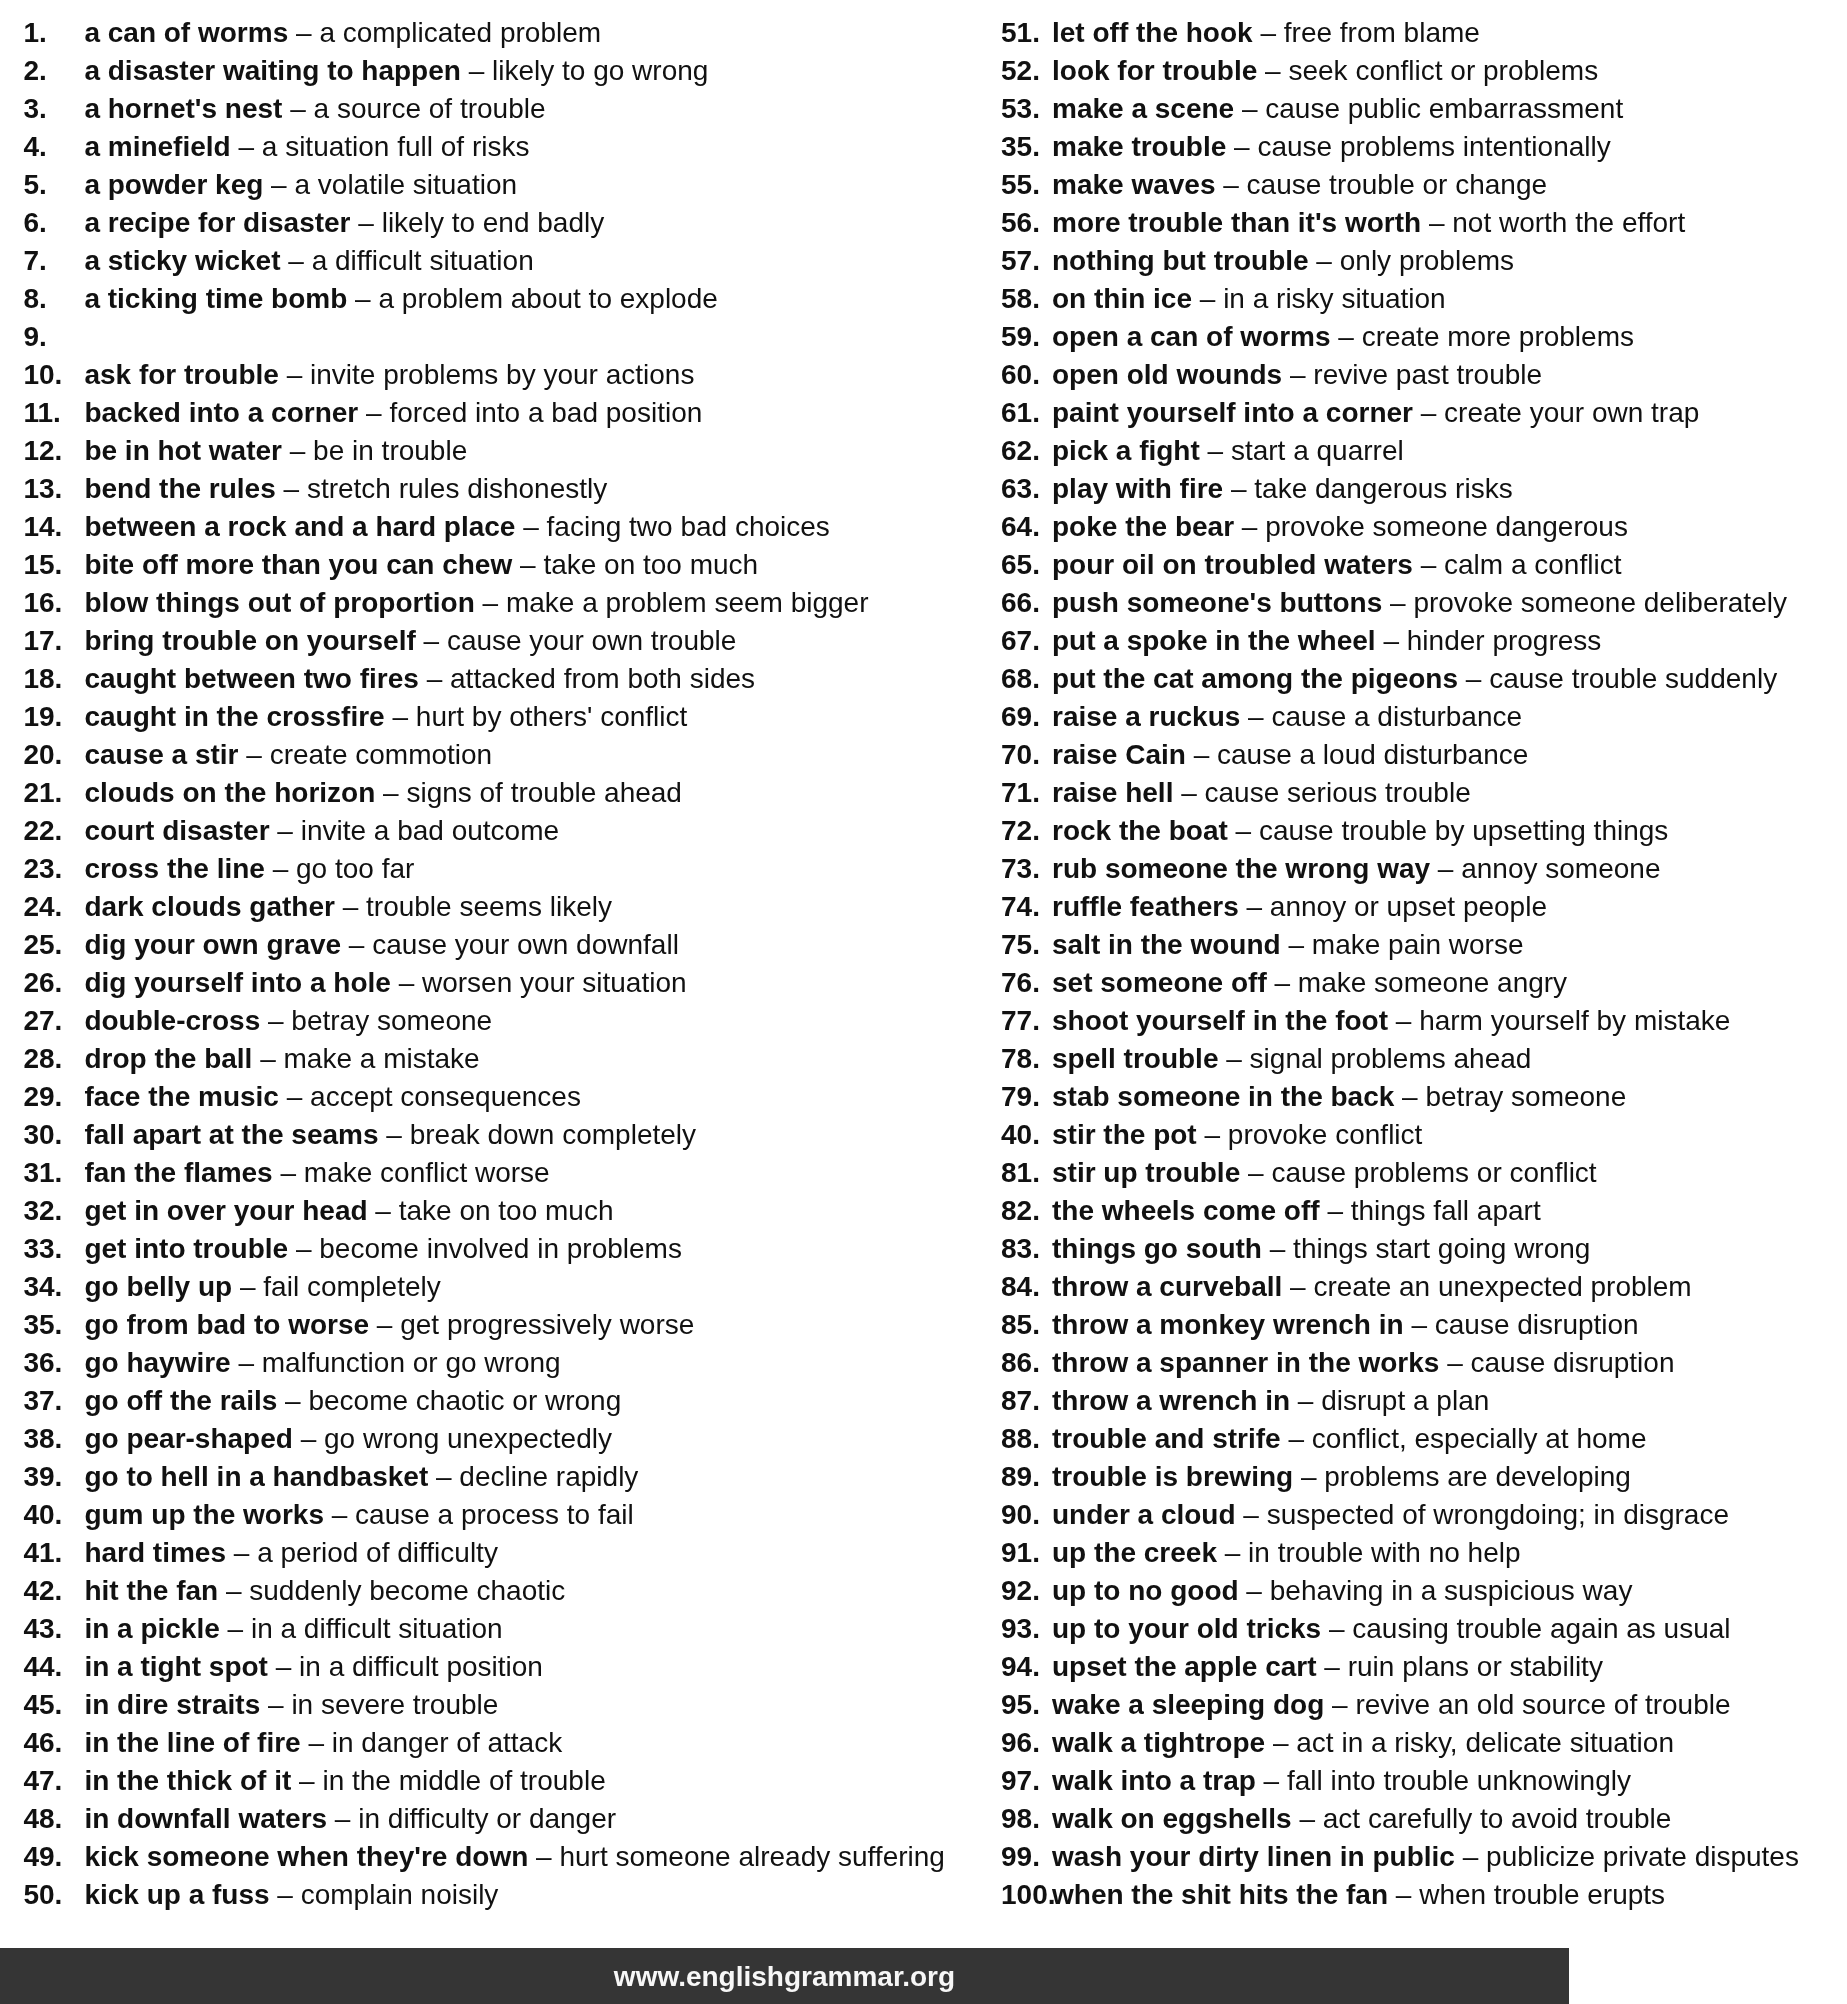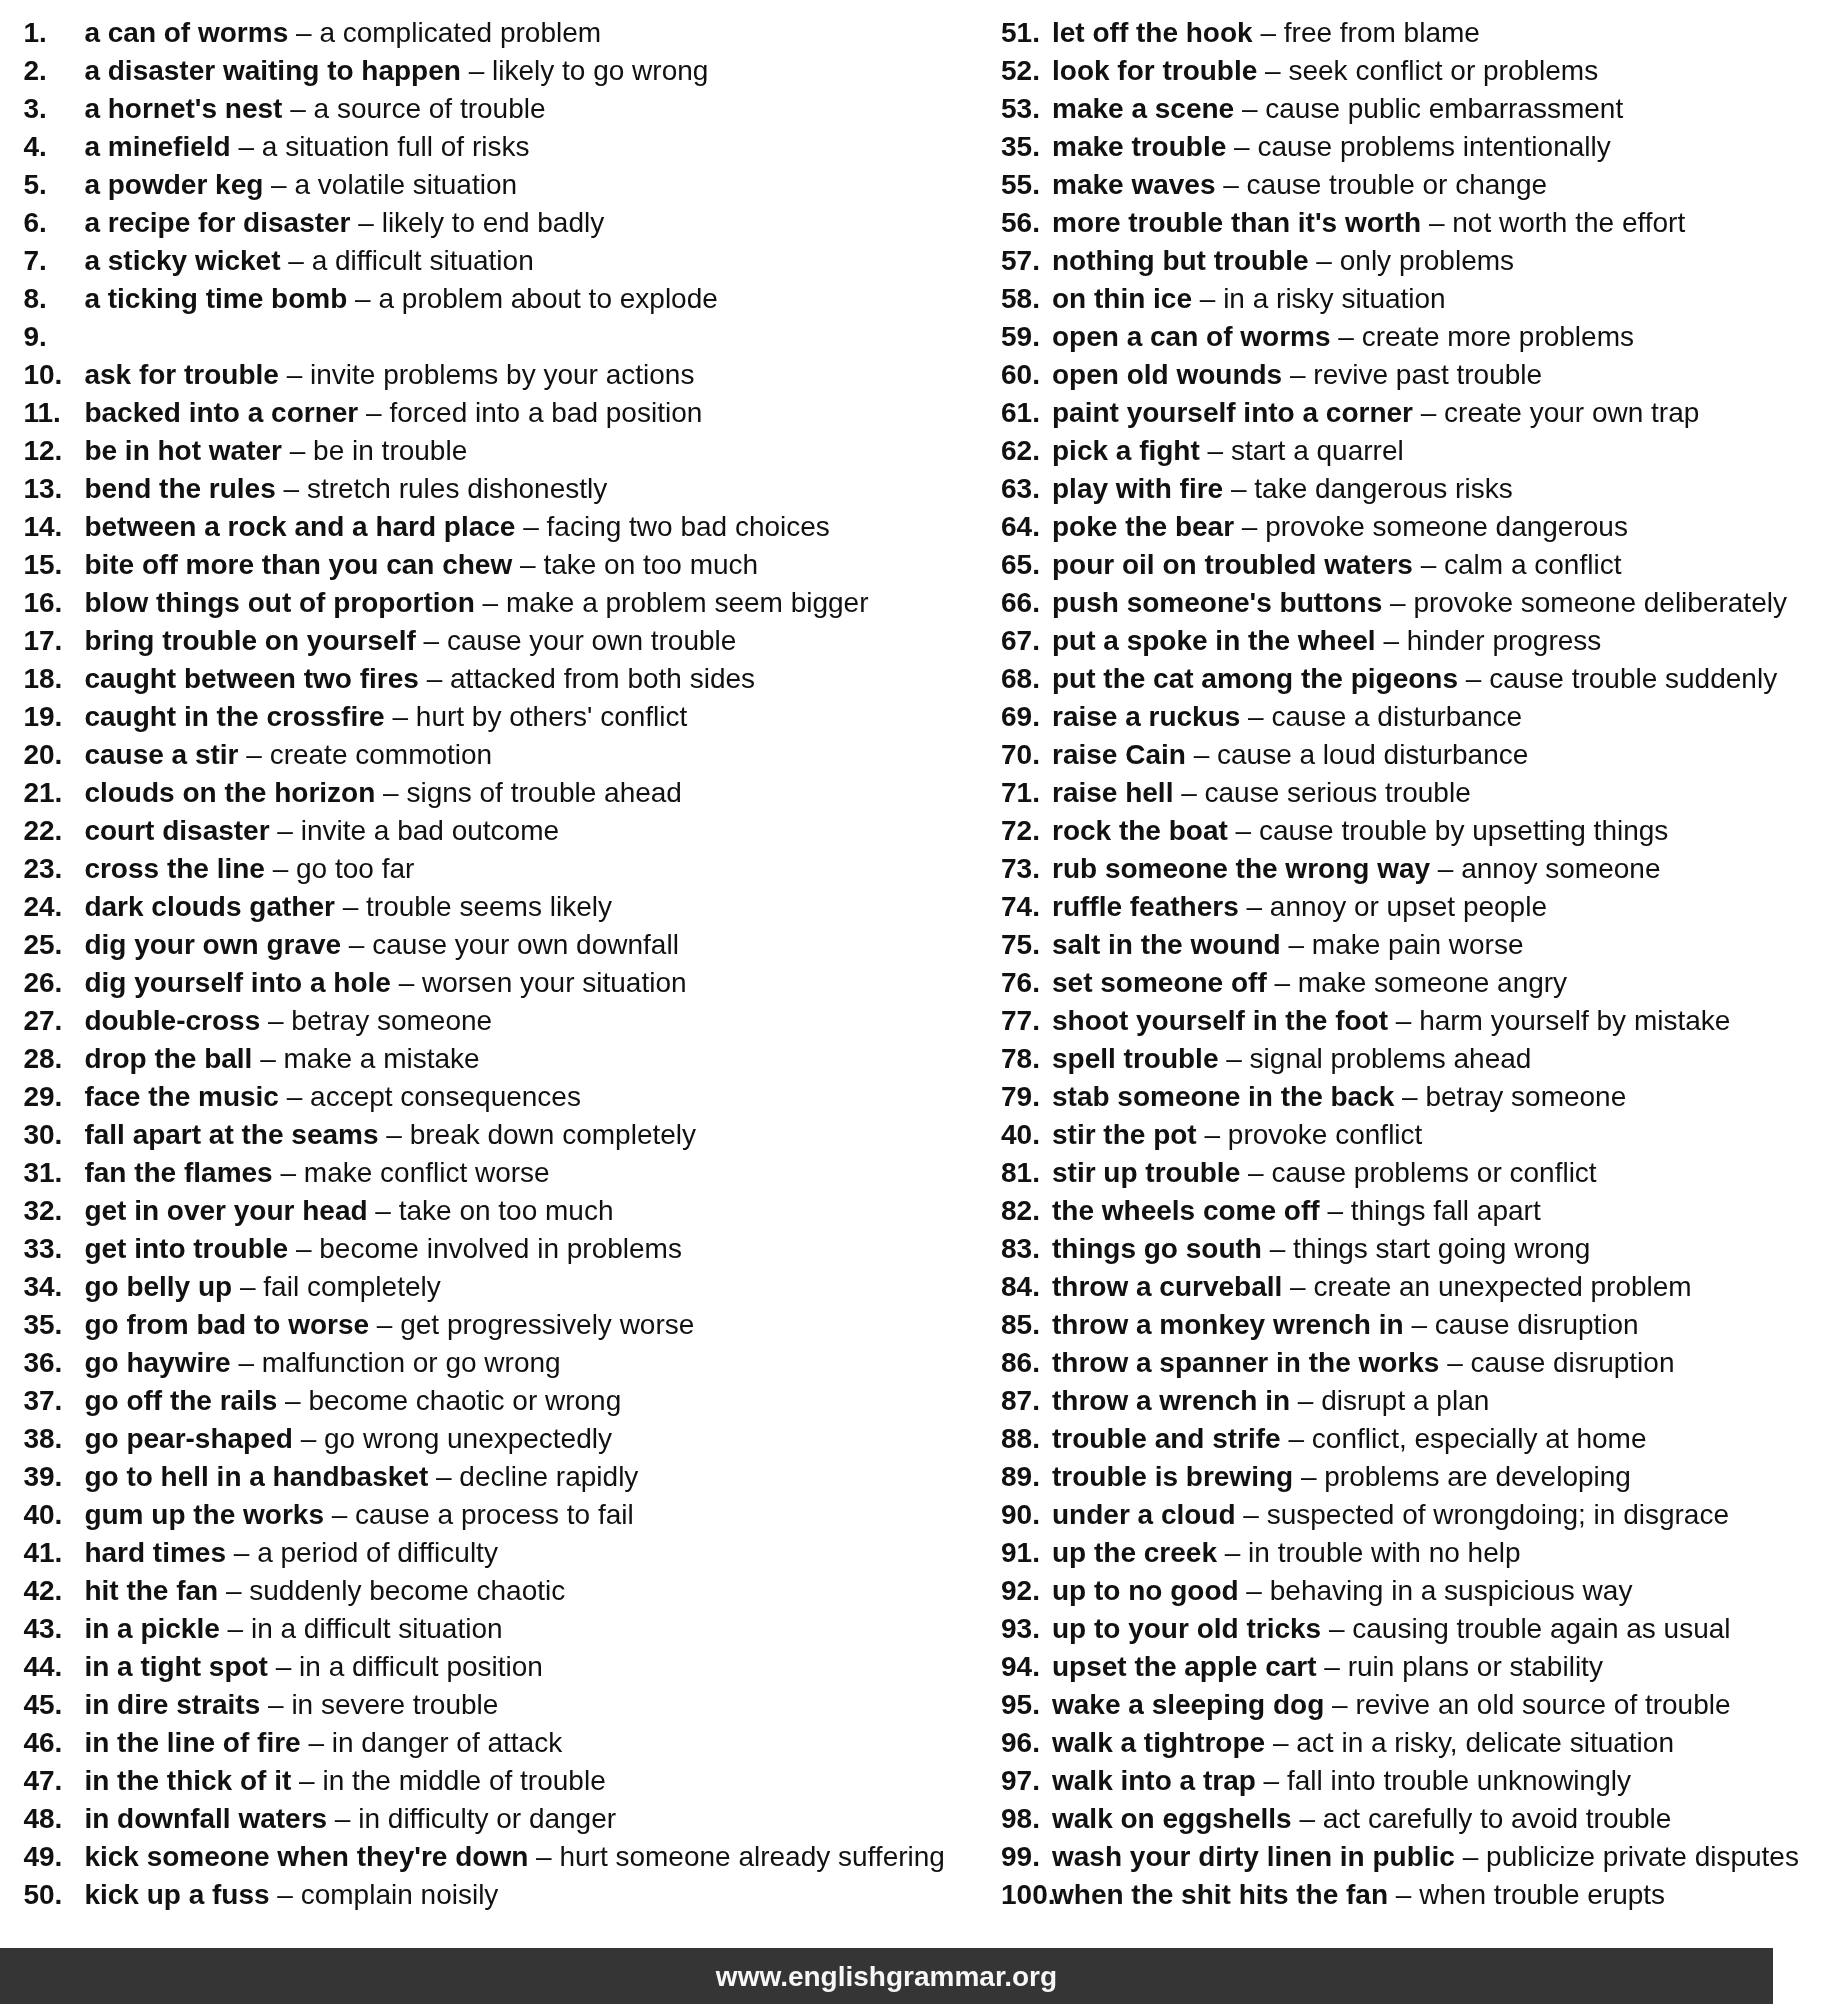--- a/index.html
+++ b/index.html
@@ -33,21 +33,21 @@
     top: 0;
     font-weight: bold;
   }
   #col-left .entry .body { position: absolute; left: 61px; top: 0; }
   #col-right .entry .body { position: absolute; left: 51px; top: 0; }
   .entry .term { font-weight: bold; }
   .footer {
     position: absolute;
     left: 0;
     top: 1948px;
-    width: 1773px;
+    width: 1569px;
     height: 57px;
     background: #353535;
     display: flex;
     align-items: center;
     justify-content: center;
   }
   .footer a {
     color: #f7f7f7;
     font-weight: bold;
     font-size: 28px;

